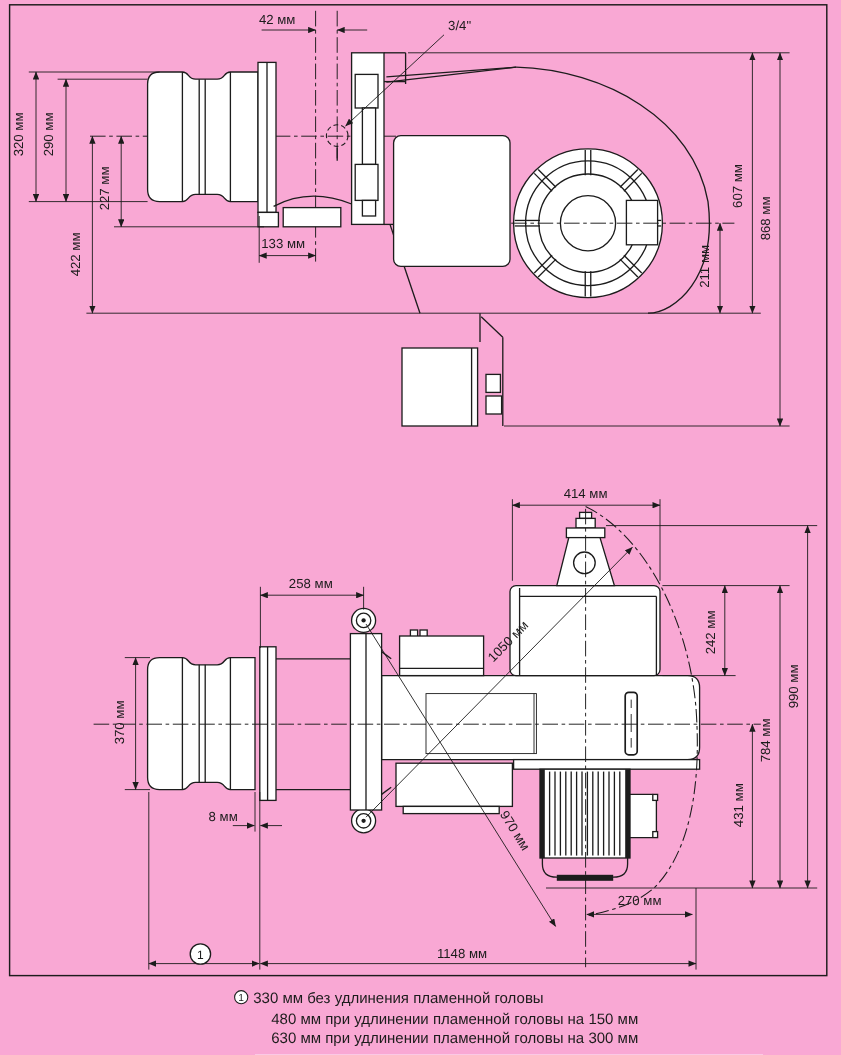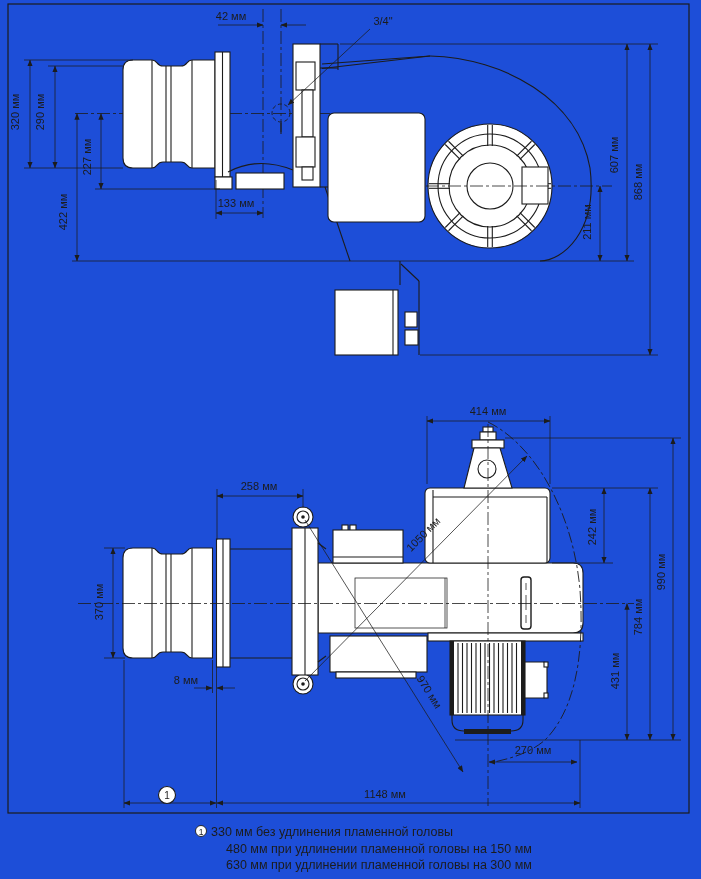--- a/index.html
+++ b/index.html
@@ -1,16 +1,16 @@
 <!DOCTYPE html>
 <html><head>
 <meta charset="utf-8">
 <style>
   html,body{margin:0;padding:0;background:#fff;}
-  .stage{width:701px;height:879px;position:relative;background:#1d4ed8;font-family:"Liberation Sans",sans-serif;}
+  .stage{width:701px;height:879px;position:relative;background:#f9a8d4;font-family:"Liberation Sans",sans-serif;}
   svg{display:block}
   .ln{stroke:#1c1c1c;stroke-width:1.1;fill:none;stroke-linecap:butt}
   .wf{stroke:#1c1c1c;stroke-width:1.1;fill:#fff}
   .fl{fill:#1c1c1c;stroke:none}
   .thin{stroke:#1c1c1c;stroke-width:.75;fill:none}
   .cl{stroke:#1c1c1c;stroke-width:.8;fill:none;stroke-dasharray:13 3 3 3}
   .dc{stroke:#1c1c1c;stroke-width:.9;fill:none;stroke-dasharray:4 2.5}
   .env{stroke:#1c1c1c;stroke-width:.9;fill:none;stroke-dasharray:11 3 3 3}
   .dim{font-size:11px;fill:#1c1c1c;text-anchor:middle}
   .note{font-size:12.5px;fill:#1c1c1c;text-anchor:start}

